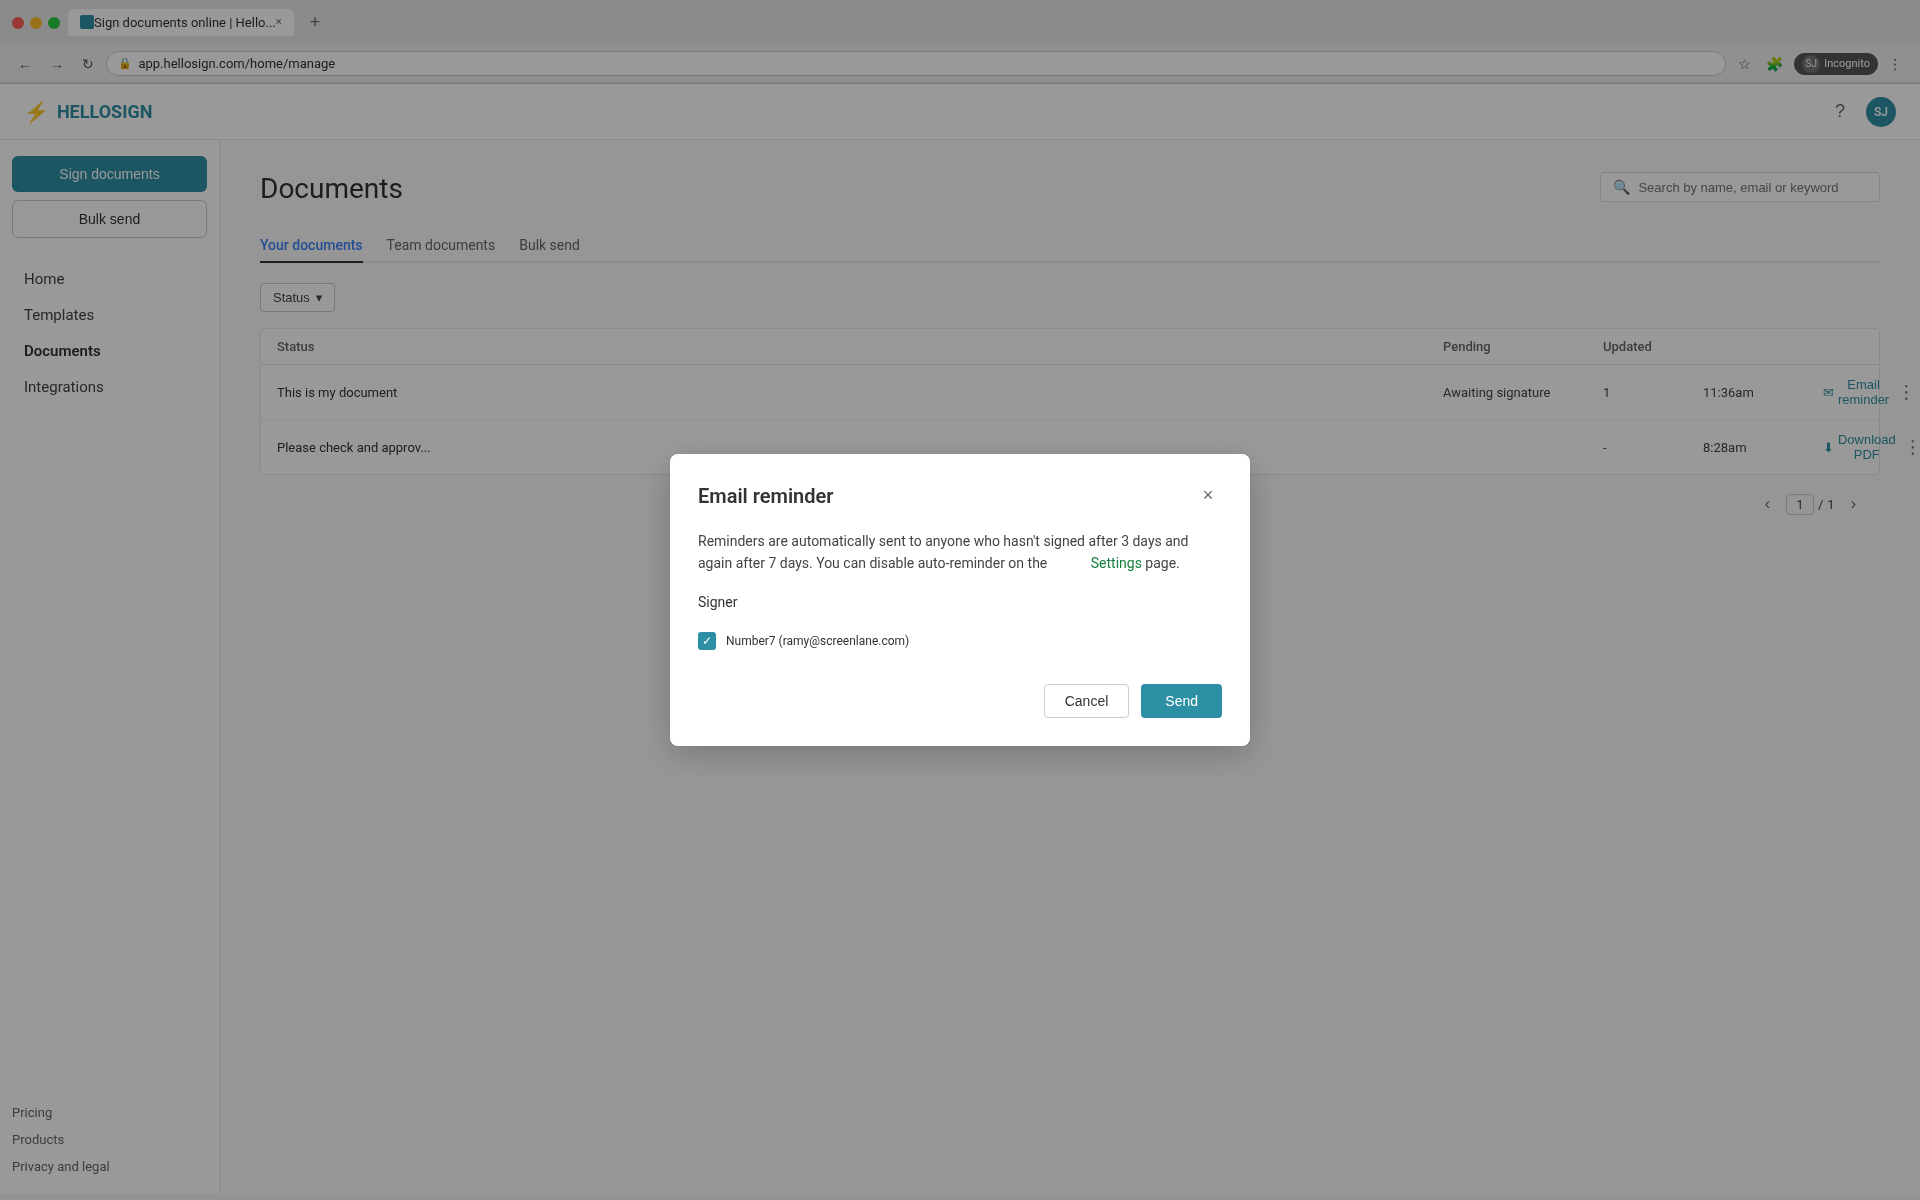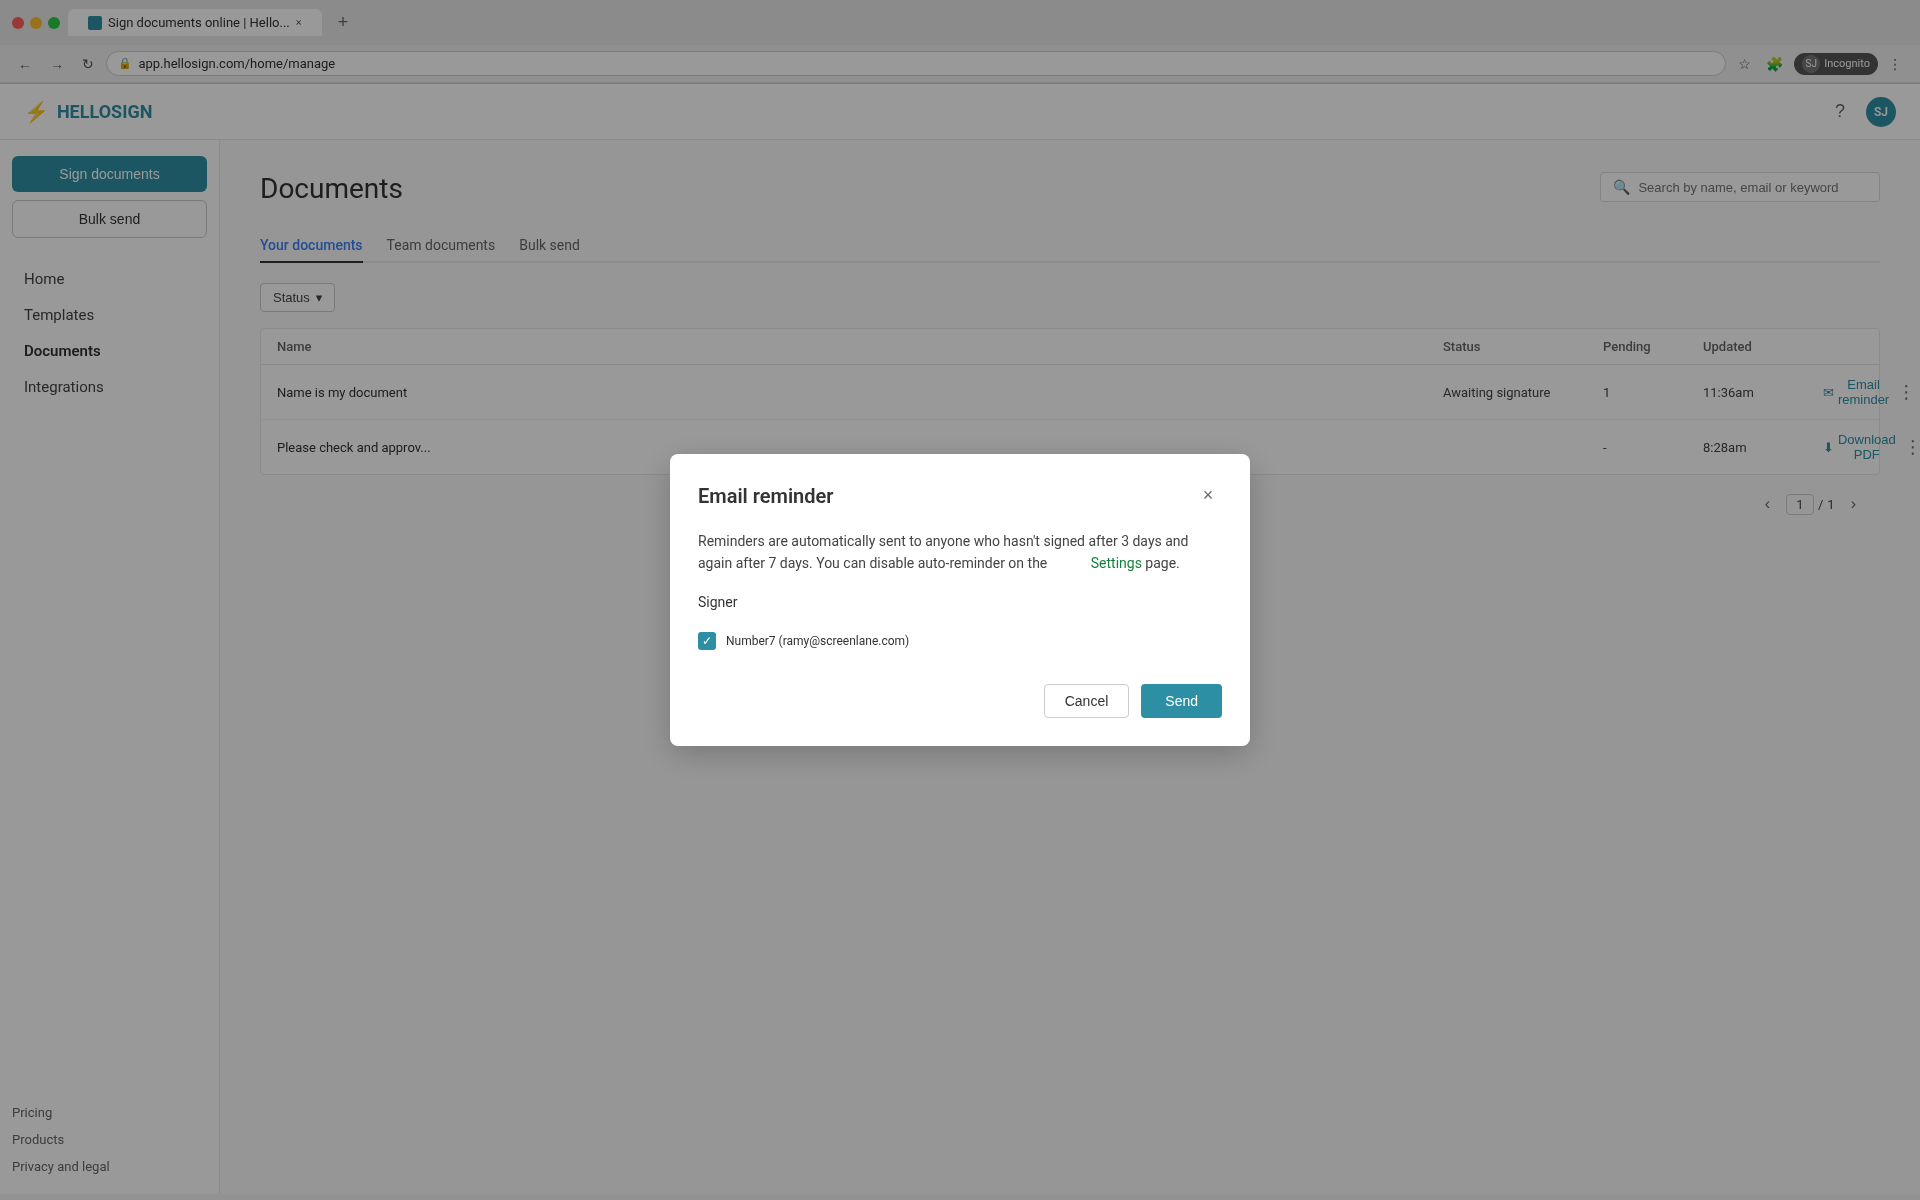--- a/index.html
+++ b/index.html
@@ -6,21 +6,21 @@
     body { font-family: -apple-system, BlinkMacSystemFont, 'Segoe UI', Roboto, sans-serif; background: #f5f5f5; color: #333; }
 
     
     .browser-chrome { background: #e8e8e8; padding: 0; border-bottom: 1px solid #ccc; }
     .browser-toolbar { display: flex; align-items: center; padding: 8px 12px; gap: 8px; background: #e8e8e8; }
     .browser-dots { display: flex; gap: 6px; }
     .browser-dot { width: 12px; height: 12px; border-radius: 50%; }
     .dot-red { background: #ff5f57; }
     .dot-yellow { background: #ffbd2e; }
     .dot-green { background: #28ca42; }
-    .browser-tab { display: flex; align-items: center; background: white; border-radius: 6px 6px 0 0; padding: 6px 20px; font-size: 13px; color: #333; gap: 6px; min-width: 200px; }
+    .browser-tab { display: flex; align-items: flex-start; background: white; border-radius: 6px 6px 0 0; padding: 6px 12px; font-size: 13px; color: #333; min-width: 200px; }
     .browser-tab-icon { width: 14px; height: 14px; background: #2d8fa4; border-radius: 2px; }
     .browser-tab-close { margin-left: auto; color: #666; cursor: pointer; font-size: 11px; }
     .browser-new-tab { background: none; border: none; font-size: 18px; color: #666; cursor: pointer; padding: 4px 8px; }
     .browser-nav { display: flex; align-items: center; gap: 6px; padding: 6px 12px; background: #f0f0f0; border-bottom: 1px solid #ddd; }
     .nav-btn { background: none; border: none; color: #555; cursor: pointer; padding: 4px 6px; font-size: 14px; border-radius: 4px; }
     .address-bar { flex: 1; background: white; border: 1px solid #ccc; border-radius: 20px; padding: 4px 12px; font-size: 13px; color: #333; display: flex; align-items: center; gap: 6px; }
     .address-bar-lock { color: #555; font-size: 11px; }
     .browser-actions { display: flex; gap: 4px; align-items: center; }
     .browser-action-btn { background: none; border: none; color: #555; cursor: pointer; padding: 4px 6px; font-size: 14px; }
     .incognito-badge { display: flex; align-items: center; gap: 4px; background: #555; color: white; border-radius: 12px; padding: 2px 8px; font-size: 11px; }
@@ -209,29 +209,28 @@
 
       <div class="filter-row">
         <button class="filter-btn">
           <span>Status</span>
           <span>▾</span>
         </button>
       </div>
 
       <div class="table-wrapper">
         <div class="table-header">
-          <div class="table-header-cell">Name</div>
           <div class="table-header-cell">Status</div>
           <div class="table-header-cell">Pending</div>
           <div class="table-header-cell">Updated</div>
           <div class="table-header-cell"></div>
         </div>
 
         <div class="table-row">
-          <div class="table-cell name">Name is my document</div>
+          <div class="table-cell name">This is my document</div>
           <div class="table-cell">Awaiting signature</div>
           <div class="table-cell">1</div>
           <div class="table-cell">11:36am</div>
           <div class="table-cell action-cell">
             <button class="action-btn">
               <span class="email-icon">✉</span>
               <span>Email reminder</span>
             </button>
             <button class="more-btn">⋮</button>
           </div>

